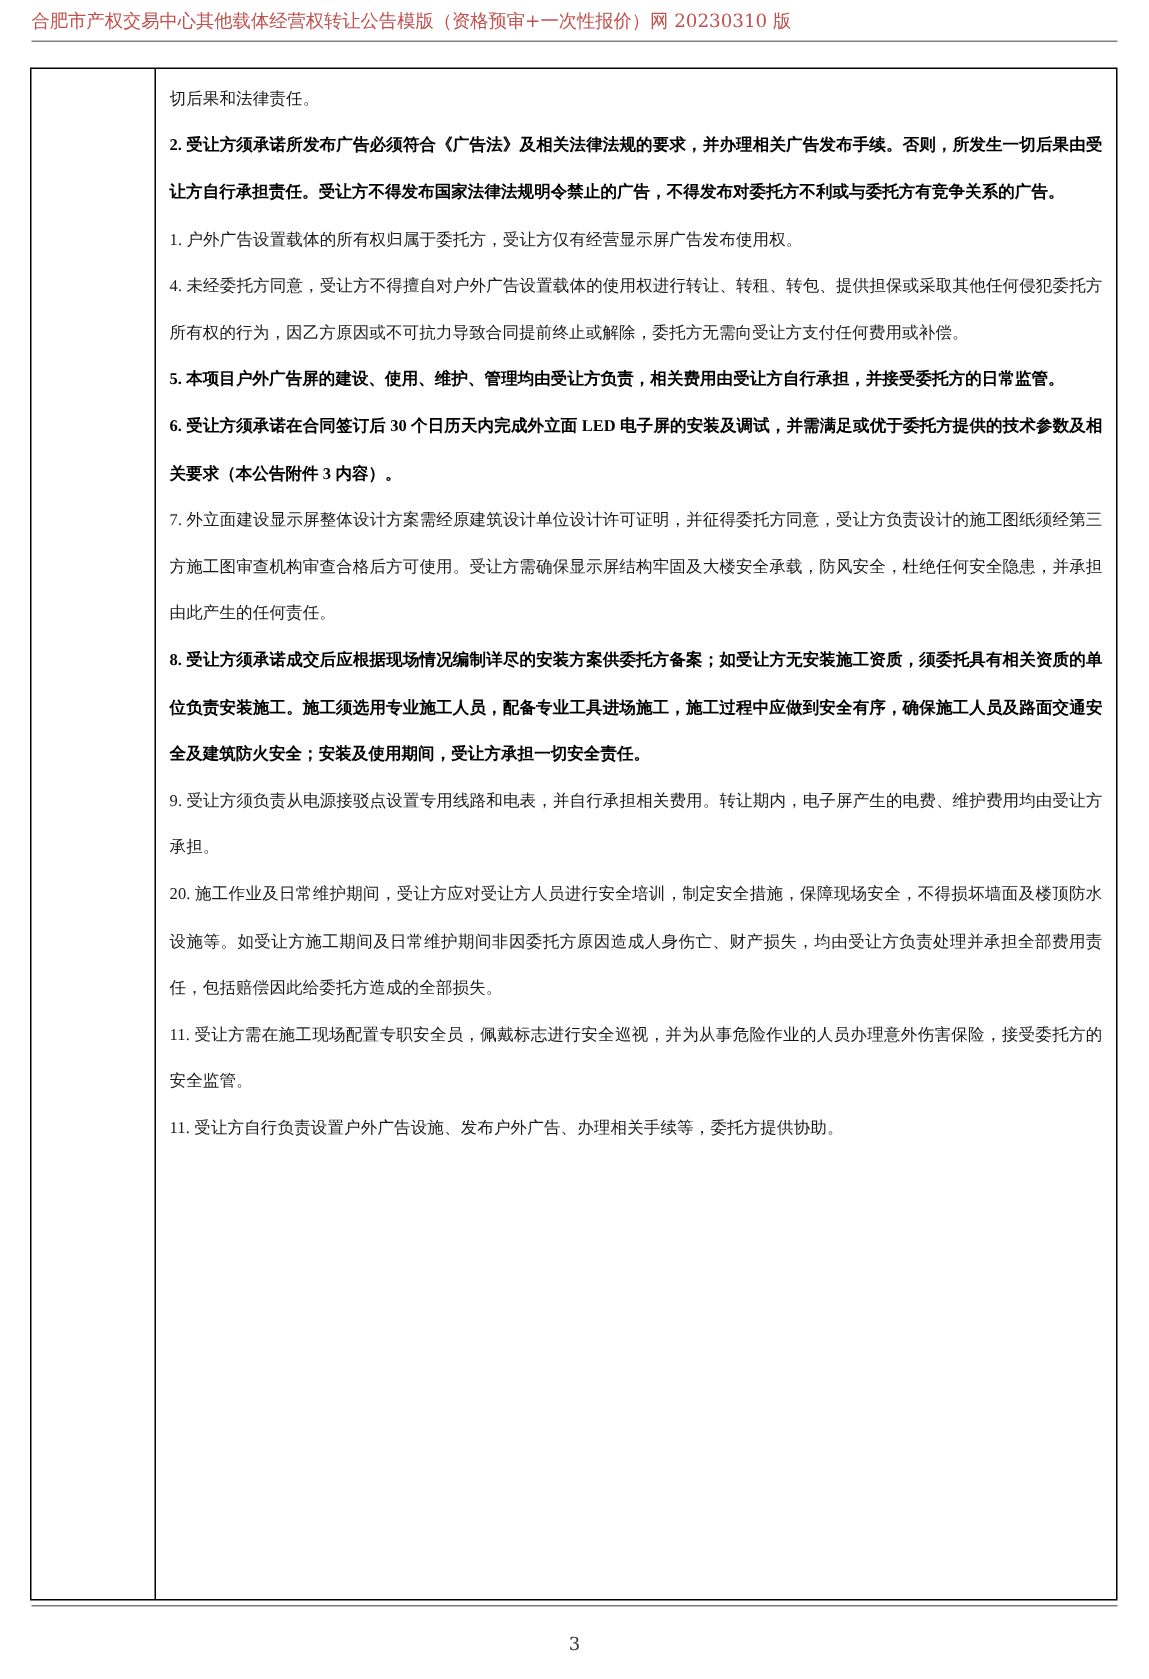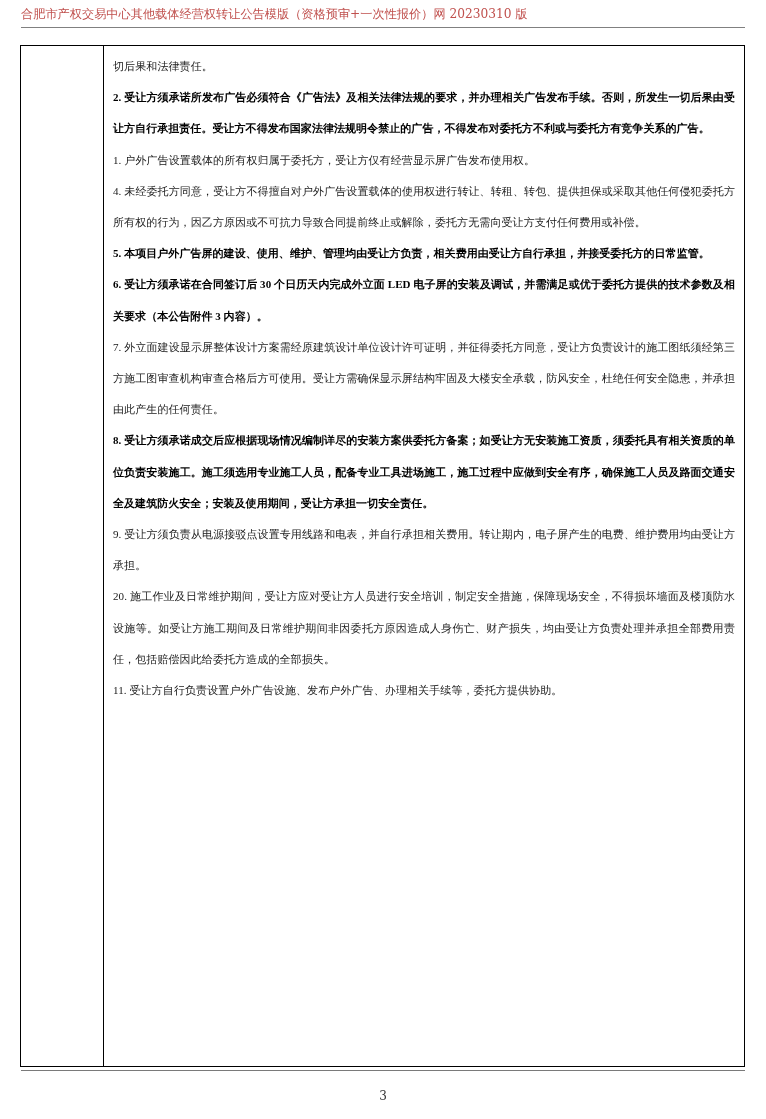--- a/index.html
+++ b/index.html
@@ -130,20 +130,21 @@
       <p class="para">切后果和法律责任。</p>
       <p class="para bold">2. 受让方须承诺所发布广告必须符合《广告法》及相关法律法规的要求，并办理相关广告发布手续。否则，所发生一切后果由受让方自行承担责任。受让方不得发布国家法律法规明令禁止的广告，不得发布对委托方不利或与委托方有竞争关系的广告。</p>
       <p class="para">1. 户外广告设置载体的所有权归属于委托方，受让方仅有经营显示屏广告发布使用权。</p>
       <p class="para">4. 未经委托方同意，受让方不得擅自对户外广告设置载体的使用权进行转让、转租、转包、提供担保或采取其他任何侵犯委托方所有权的行为，因乙方原因或不可抗力导致合同提前终止或解除，委托方无需向受让方支付任何费用或补偿。</p>
       <p class="para bold">5. 本项目户外广告屏的建设、使用、维护、管理均由受让方负责，相关费用由受让方自行承担，并接受委托方的日常监管。</p>
       <p class="para bold">6. 受让方须承诺在合同签订后 30 个日历天内完成外立面 LED 电子屏的安装及调试，并需满足或优于委托方提供的技术参数及相关要求（本公告附件 3 内容）。</p>
       <p class="para">7. 外立面建设显示屏整体设计方案需经原建筑设计单位设计许可证明，并征得委托方同意，受让方负责设计的施工图纸须经第三方施工图审查机构审查合格后方可使用。受让方需确保显示屏结构牢固及大楼安全承载，防风安全，杜绝任何安全隐患，并承担由此产生的任何责任。</p>
       <p class="para bold">8. 受让方须承诺成交后应根据现场情况编制详尽的安装方案供委托方备案；如受让方无安装施工资质，须委托具有相关资质的单位负责安装施工。施工须选用专业施工人员，配备专业工具进场施工，施工过程中应做到安全有序，确保施工人员及路面交通安全及建筑防火安全；安装及使用期间，受让方承担一切安全责任。</p>
       <p class="para">9. 受让方须负责从电源接驳点设置专用线路和电表，并自行承担相关费用。转让期内，电子屏产生的电费、维护费用均由受让方承担。</p>
       <p class="para">20. 施工作业及日常维护期间，受让方应对受让方人员进行安全培训，制定安全措施，保障现场安全，不得损坏墙面及楼顶防水设施等。如受让方施工期间及日常维护期间非因委托方原因造成人身伤亡、财产损失，均由受让方负责处理并承担全部费用责任，包括赔偿因此给委托方造成的全部损失。</p>
+      <p class="para">11. 受让方需在施工现场配置专职安全员，佩戴标志进行安全巡视，并为从事危险作业的人员办理意外伤害保险，接受委托方的安全监管。</p>
       <p class="para">11. 受让方自行负责设置户外广告设施、发布户外广告、办理相关手续等，委托方提供协助。</p>
     </div>
   </div>
 
   <div class="footer-rule"></div>
   <div class="footer-page-number">3</div>
 
 </div>
 
 </body></html>

